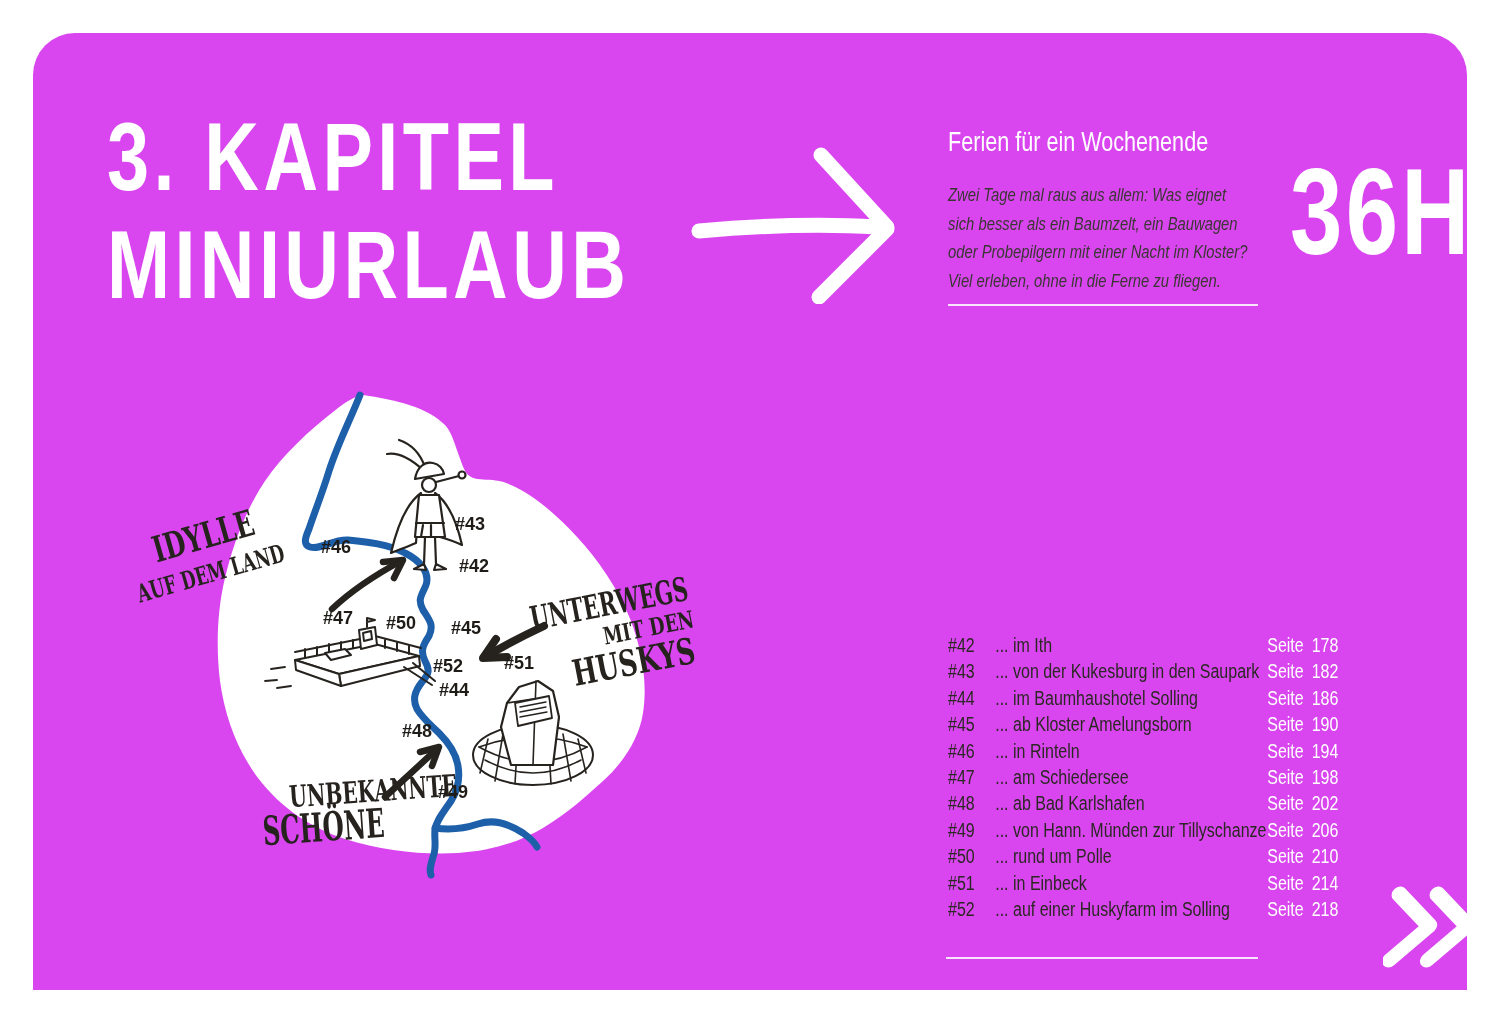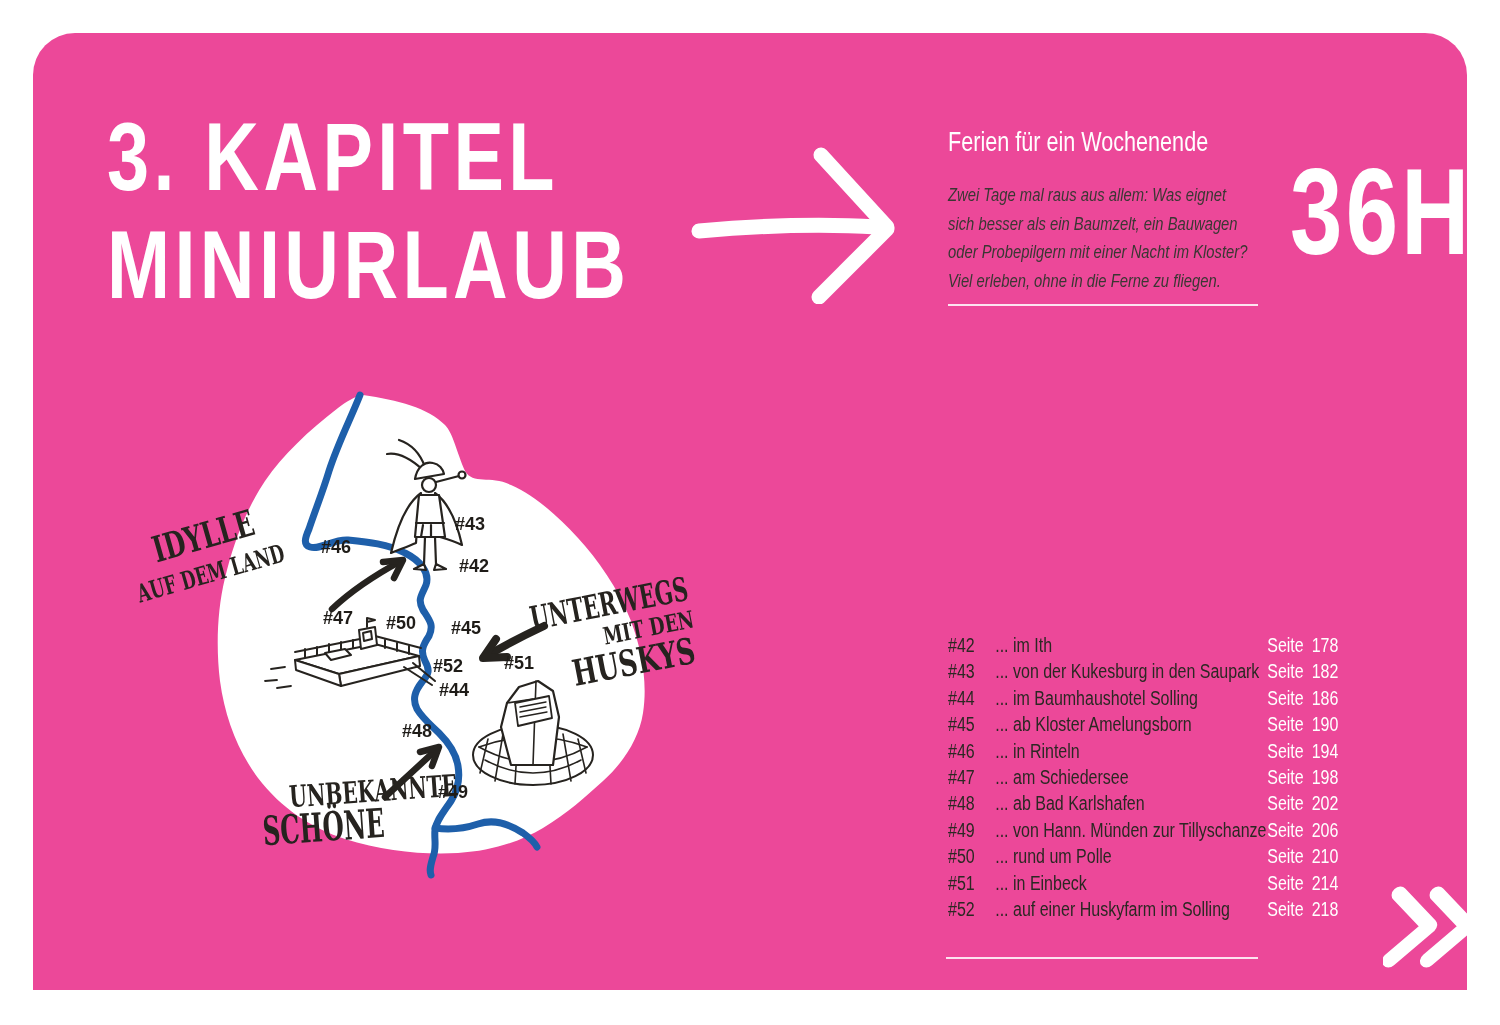--- a/index.html
+++ b/index.html
@@ -2,21 +2,21 @@
 <html><head>
 <meta charset="utf-8">
 <style>
   html,body{margin:0;padding:0;}
   body{
     width:1500px;height:1025px;position:relative;overflow:hidden;
     background:#ffffff;font-family:"Liberation Sans",sans-serif;
   }
   .card{
     position:absolute;left:33px;top:33px;width:1434px;height:957px;
-    background:#ec4899;border-radius:42px 42px 0 0;
+    background:#d946ef;border-radius:42px 42px 0 0;
   }
   
   .title{
     position:absolute;left:74px;top:70px;color:#ffffff;font-weight:700;
     font-size:86px;line-height:96px;letter-spacing:5px;white-space:nowrap;
     transform:scale(0.88,1.12);transform-origin:0 0;
   }
   
   .big-arrow{position:absolute;left:652px;top:96px;}
   

